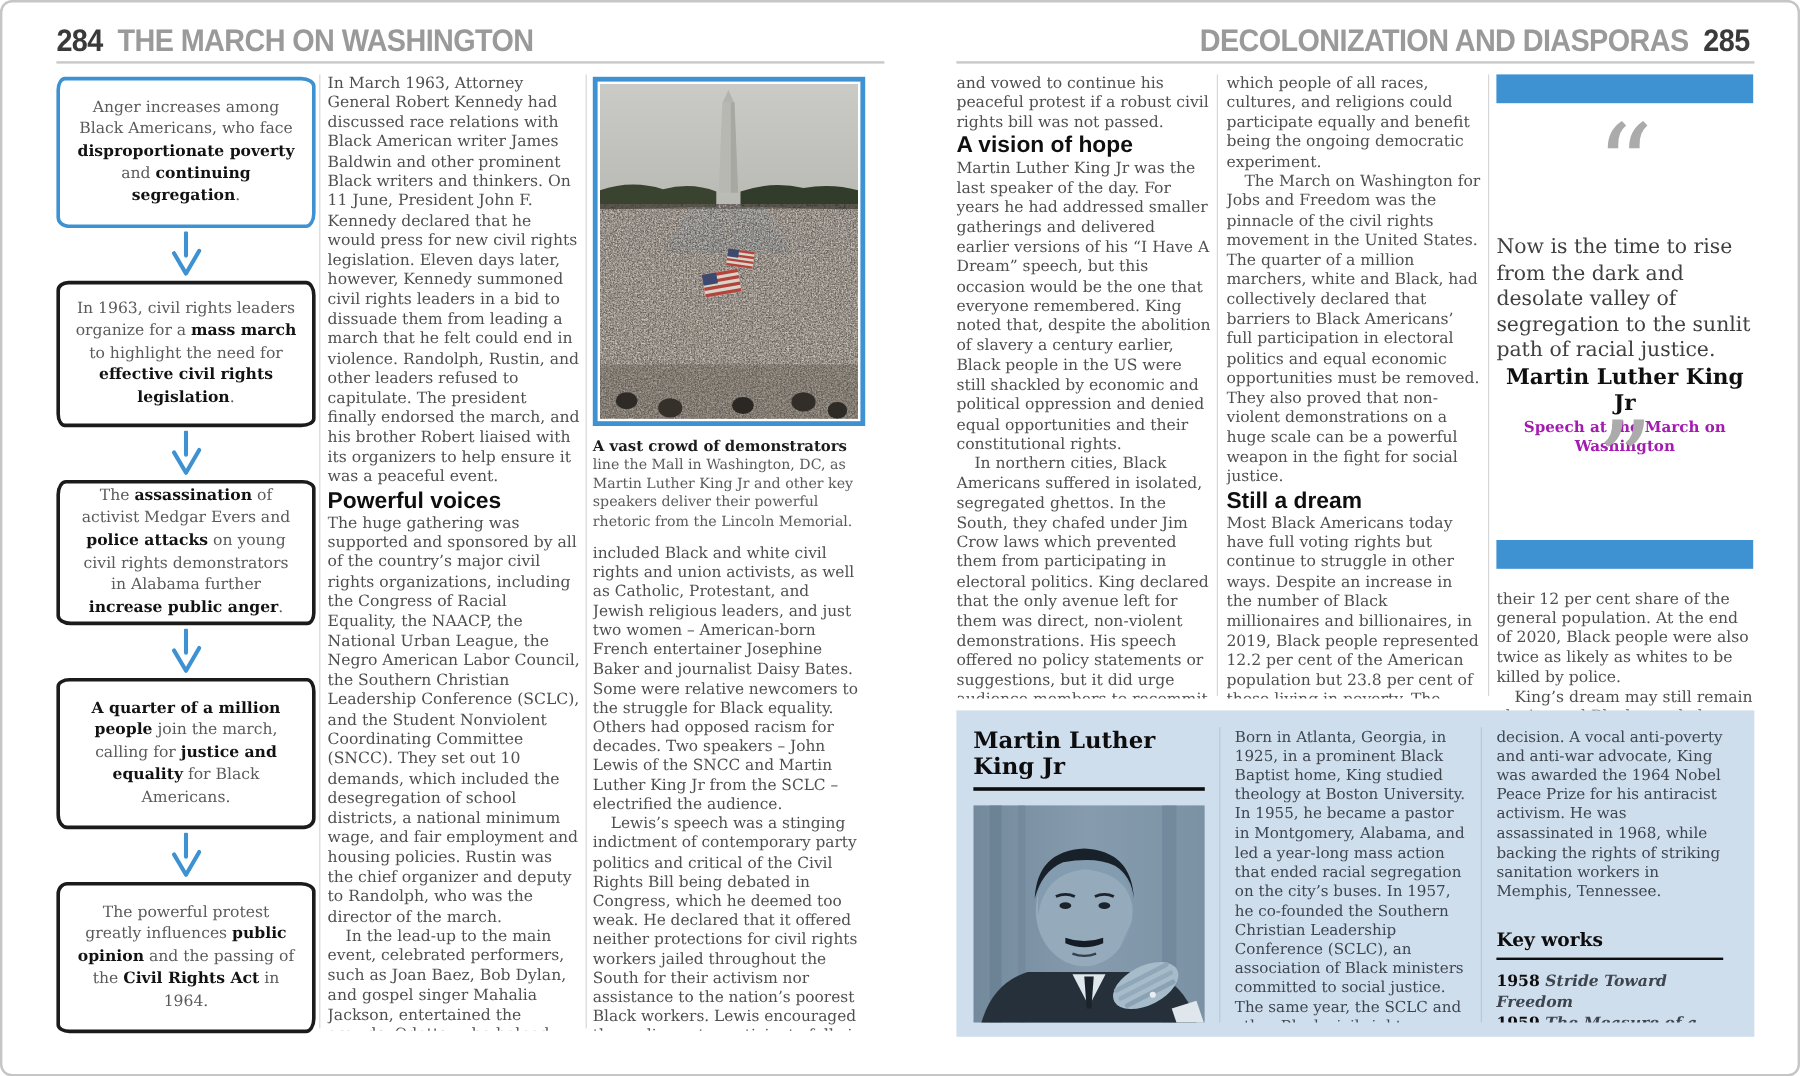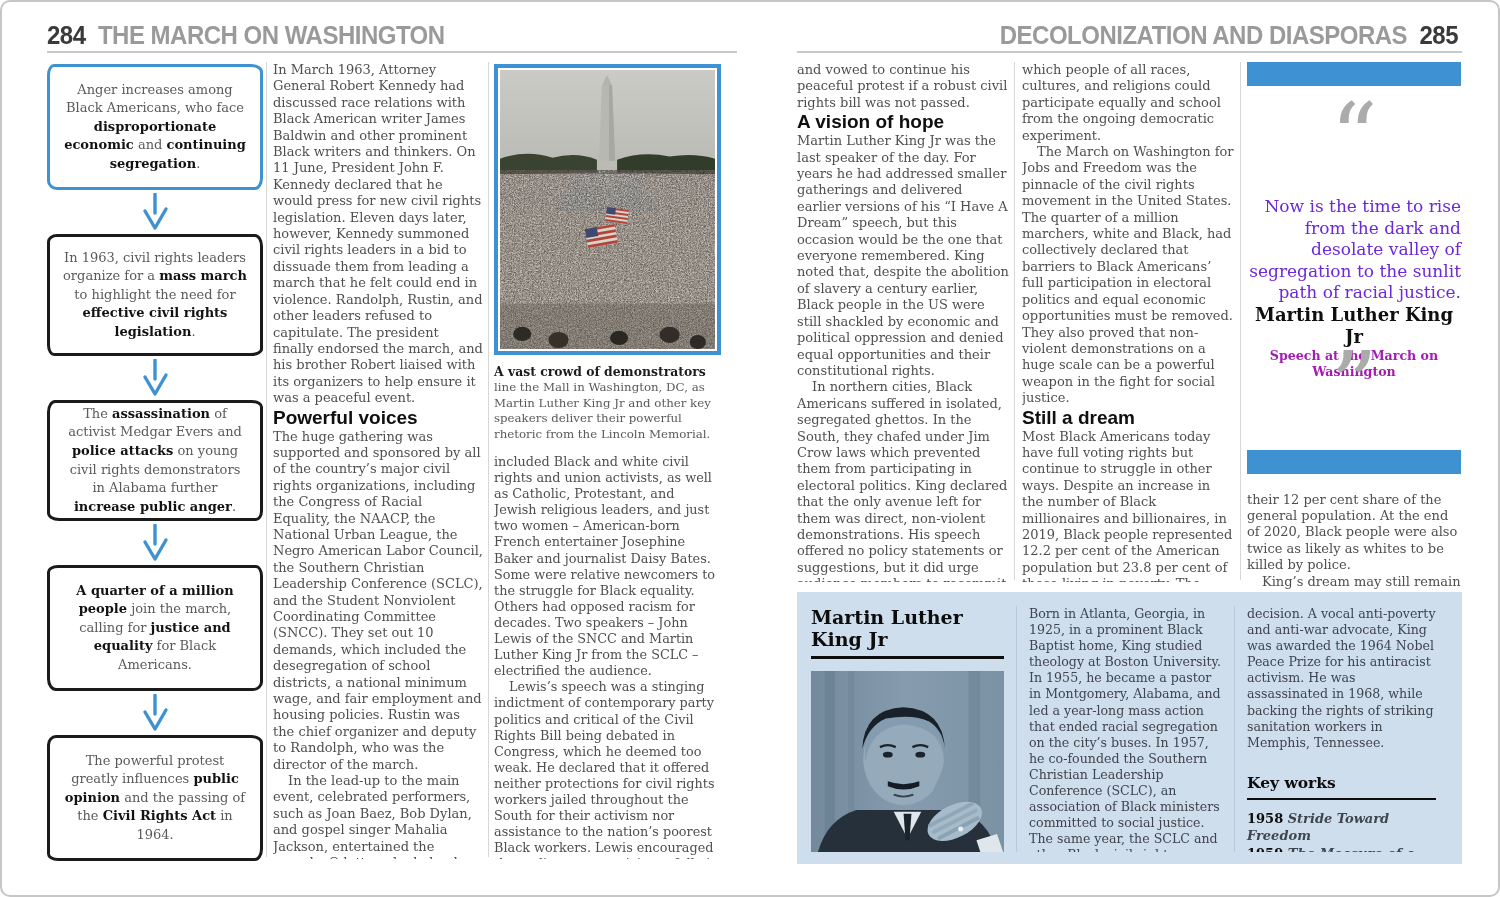--- a/index.html
+++ b/index.html
@@ -32,21 +32,21 @@
   .photo-frame{position:absolute;left:492px;top:62px;width:227px;height:291px;box-sizing:border-box;
                border:4px solid #3e92d1;background:#fff;padding:2px;}
   .photo-frame svg{display:block;width:100%;height:100%;}
   .caption{position:absolute;left:492px;top:362px;width:225px;font-size:11.8px;line-height:15.4px;color:#5a5a5a;}
   .caption b{color:#1c1c1c;font-size:12.4px;}
   
   .qbar{height:24px;background:#3e92d1;}
   .qmark{font-family:"DejaVu Serif",serif;color:#ababab;font-size:92px;line-height:0;text-align:center;}
   .qopen{height:58px;padding-top:52px;}
   .qclose{height:64px;padding-top:6px;}
-  .qtext{text-align:right;color:#6d28d9;font-size:17px;line-height:21.5px;margin:2px 4px 0 4px;}
+  .qtext{text-align:left;color:#404040;font-size:17px;line-height:21.5px;margin:2px 4px 0 4px;}
   .qattr{text-align:center;font-weight:700;color:#0f0f0f;font-size:18px;line-height:22px;}
   .qsrc{text-align:center;font-weight:700;color:#a21caf;font-size:12.6px;line-height:16px;}
   
   .biobox{position:absolute;left:795px;top:590px;width:665px;height:272px;background:#cfdeed;box-sizing:border-box;
           padding:14px 14px 12px 14px;display:grid;grid-template-columns:205px 218px 214px;column-gap:0;}
   .biocol{overflow:hidden;padding:0 12px;}
   .biocol.first{padding-left:0;}
   .biocol.mid,.biocol.last{border-left:1px solid #b7c9da;}
   .biotitle{font-weight:700;color:#0d0d0d;font-size:19px;border-bottom:3px solid #0d0d0d;padding-bottom:6px;margin-bottom:12px;}
   .biotext{color:#3e454e;font-size:12.6px;line-height:16.1px;}
@@ -63,21 +63,21 @@
 <div class="canvas">
 
   <div class="runhead" style="left:45px;">
     <span class="pgnum">284</span>&nbsp;
     <span>THE MARCH ON WASHINGTON</span>
   </div>
   <div class="headrule" style="left:45px;width:690px;"></div>
 
   <div class="flow">
     <div class="fbox blue">
-      <p><span>Anger increases among Black Americans, who face </span><b>disproportionate economic</b><span> and </span><b>continuing segregation</b><span>.</span></p>
+      <p><span>Anger increases among Black Americans, who face </span><b>disproportionate poverty</b><span> and </span><b>continuing segregation</b><span>.</span></p>
     </div>
     <svg class="arrow" width="28" height="38" viewBox="0 0 28 38">
         <path d="M14 1 V20" fill="none" stroke="#3e92d1" stroke-width="3.4" stroke-linecap="round"></path>
         <path d="M4 18 L14 35 L25 16" fill="none" stroke="#3e92d1" stroke-width="3.4" stroke-linecap="round" stroke-linejoin="round"></path>
       </svg>
     <div class="fbox black fb2">
       <p><span>In 1963, civil rights leaders organize for a </span><b>mass march</b><span> to highlight the need for </span><b>effective civil rights legislation</b><span>.</span></p>
     </div>
     <svg class="arrow" width="28" height="38" viewBox="0 0 28 38">
         <path d="M14 1 V20" fill="none" stroke="#3e92d1" stroke-width="3.4" stroke-linecap="round"></path>
@@ -188,21 +188,21 @@
   <div class="vrule" style="left:1238px;top:60px;height:518px;"></div>
 
   <div class="col" style="left:795px;top:60px;width:212px;height:520px;">
     <p>and vowed to continue his peaceful protest if a robust civil rights bill was not passed.</p>
     <p class="subhead">A vision of hope</p>
     <p>Martin Luther King Jr was the last speaker of the day. For years he had addressed smaller gatherings and delivered earlier versions of his “I Have A Dream” speech, but this occasion would be the one that everyone remembered. King noted that, despite the abolition of slavery a century earlier, Black people in the US were still shackled by economic and political oppression and denied equal opportunities and their constitutional rights.</p>
     <p class="ind">In northern cities, Black Americans suffered in isolated, segregated ghettos. In the South, they chafed under Jim Crow laws which prevented them from participating in electoral politics. King declared that the only avenue left for them was direct, non-violent demonstrations. His speech offered no policy statements or suggestions, but it did urge audience members to recommit to political activism when they returned home. Most crucially, it offered a vision of hope for what the US could be – a country in</p>
   </div>
 
   <div class="col" style="left:1020px;top:60px;width:212px;height:520px;">
-    <p>which people of all races, cultures, and religions could participate equally and school from the ongoing democratic experiment.</p>
+    <p>which people of all races, cultures, and religions could participate equally and benefit being the ongoing democratic experiment.</p>
     <p class="ind">The March on Washington for Jobs and Freedom was the pinnacle of the civil rights movement in the United States. The quarter of a million marchers, white and Black, had collectively declared that barriers to Black Americans’ full participation in electoral politics and equal economic opportunities must be removed. They also proved that non-violent demonstrations on a huge scale can be a powerful weapon in the fight for social justice.</p>
     <p class="subhead">Still a dream</p>
     <p>Most Black Americans today have full voting rights but continue to struggle in other ways. Despite an increase in the number of Black millionaires and billionaires, in 2019, Black people represented 12.2 per cent of the American population but 23.8 per cent of those living in poverty. The Black American median household income still trails significantly behind that of other ethnicities. In 2018, Black Americans made up 33 per cent of the prison population – nearly triple</p>
   </div>
 
   <div class="col" style="left:1245px;top:60px;width:214px;height:800px;overflow:visible;">
     <div class="qbar"></div>
     <div class="qmark qopen">“</div>
     <p class="qtext">Now is the time to rise from the dark and desolate valley of segregation to the sunlit path of racial justice.</p>
     <p class="qattr">Martin Luther King Jr</p>

